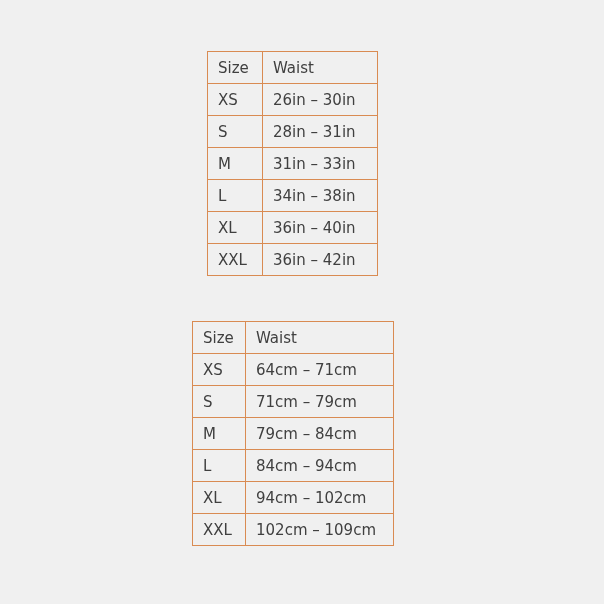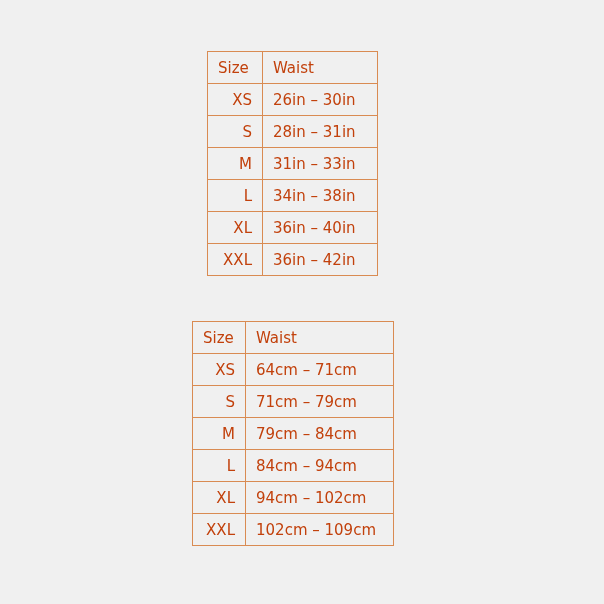--- a/index.html
+++ b/index.html
@@ -30,32 +30,32 @@
   }
 
   .size-table td,
   .size-table th {
     border: 1px solid #d98b52;
     height: 32px;
     box-sizing: border-box;
     padding: 0 10px;
     font-weight: normal;
     font-size: 15px;
-    color: #c2410c;
+    color: #404040;
     line-height: 30px;
     white-space: nowrap;
     overflow: hidden;
   }
 
   .size-table th {
     text-align: left;
   }
 
   .size-table td.size-cell {
-    text-align: right;
+    text-align: left;
   }
 
   .size-table td.measure-cell {
     text-align: left;
   }
 
   
   #table-inches {
     left: 207px;
     top: 51px;

